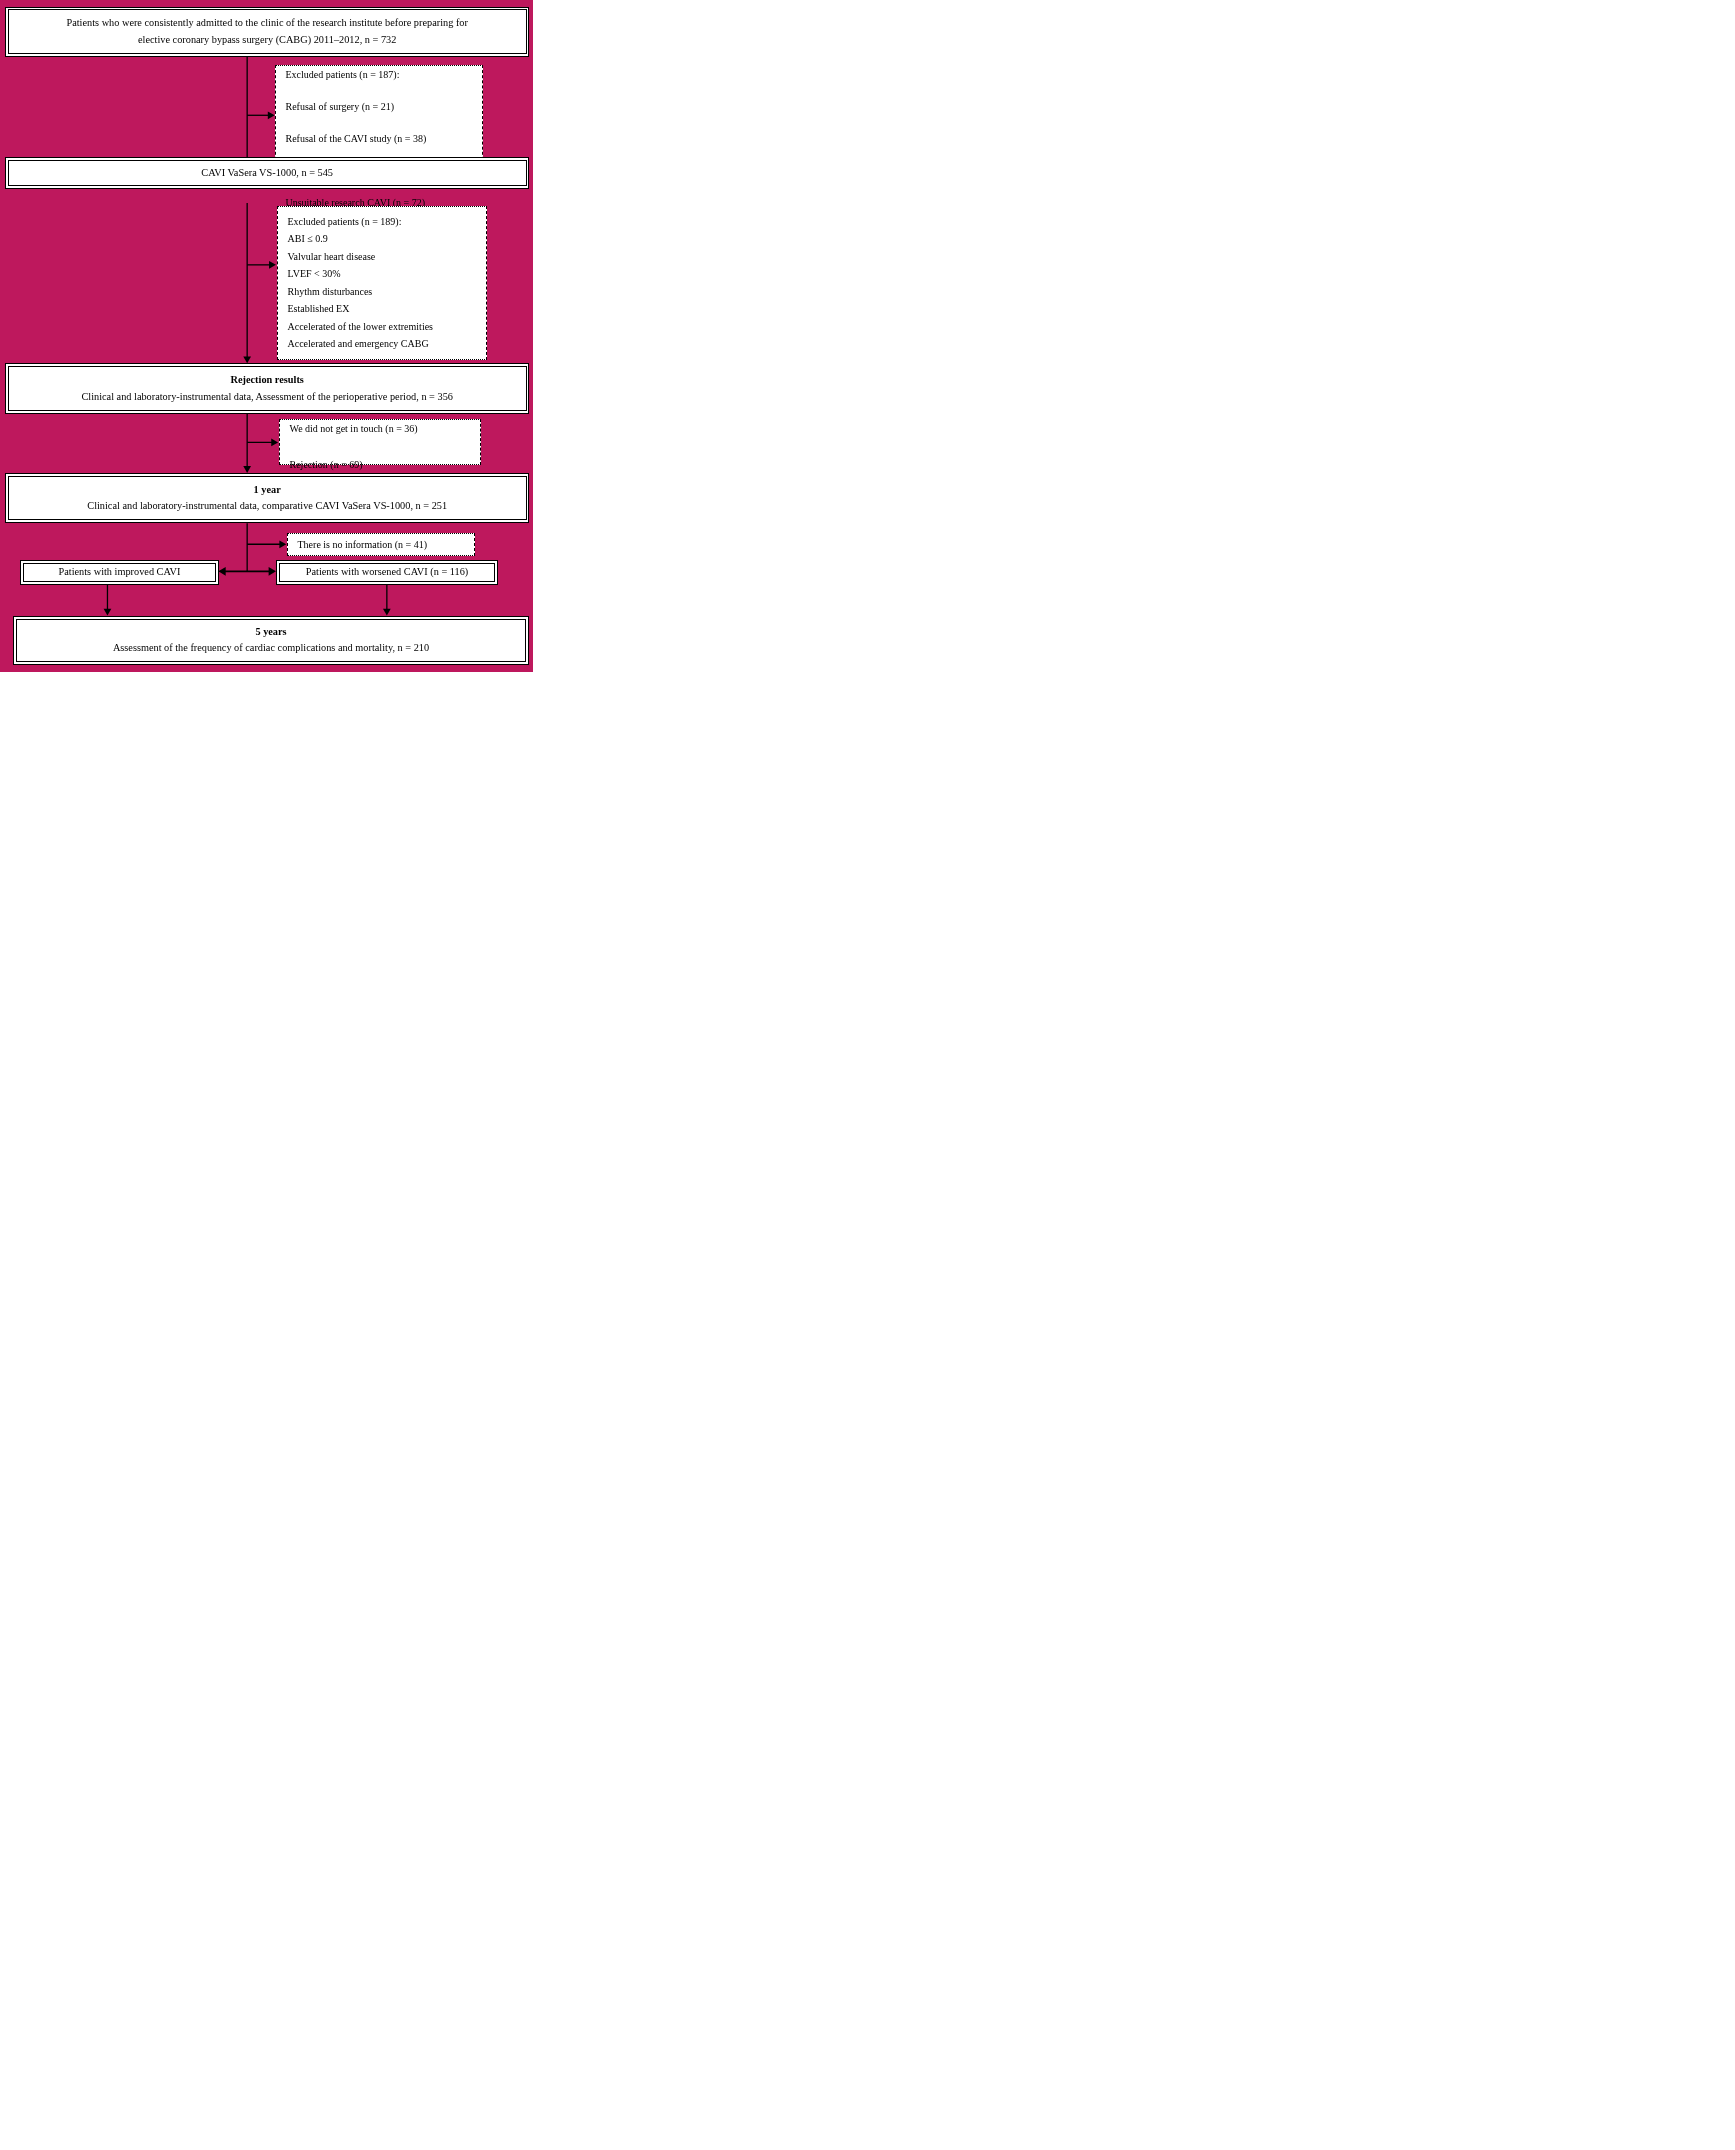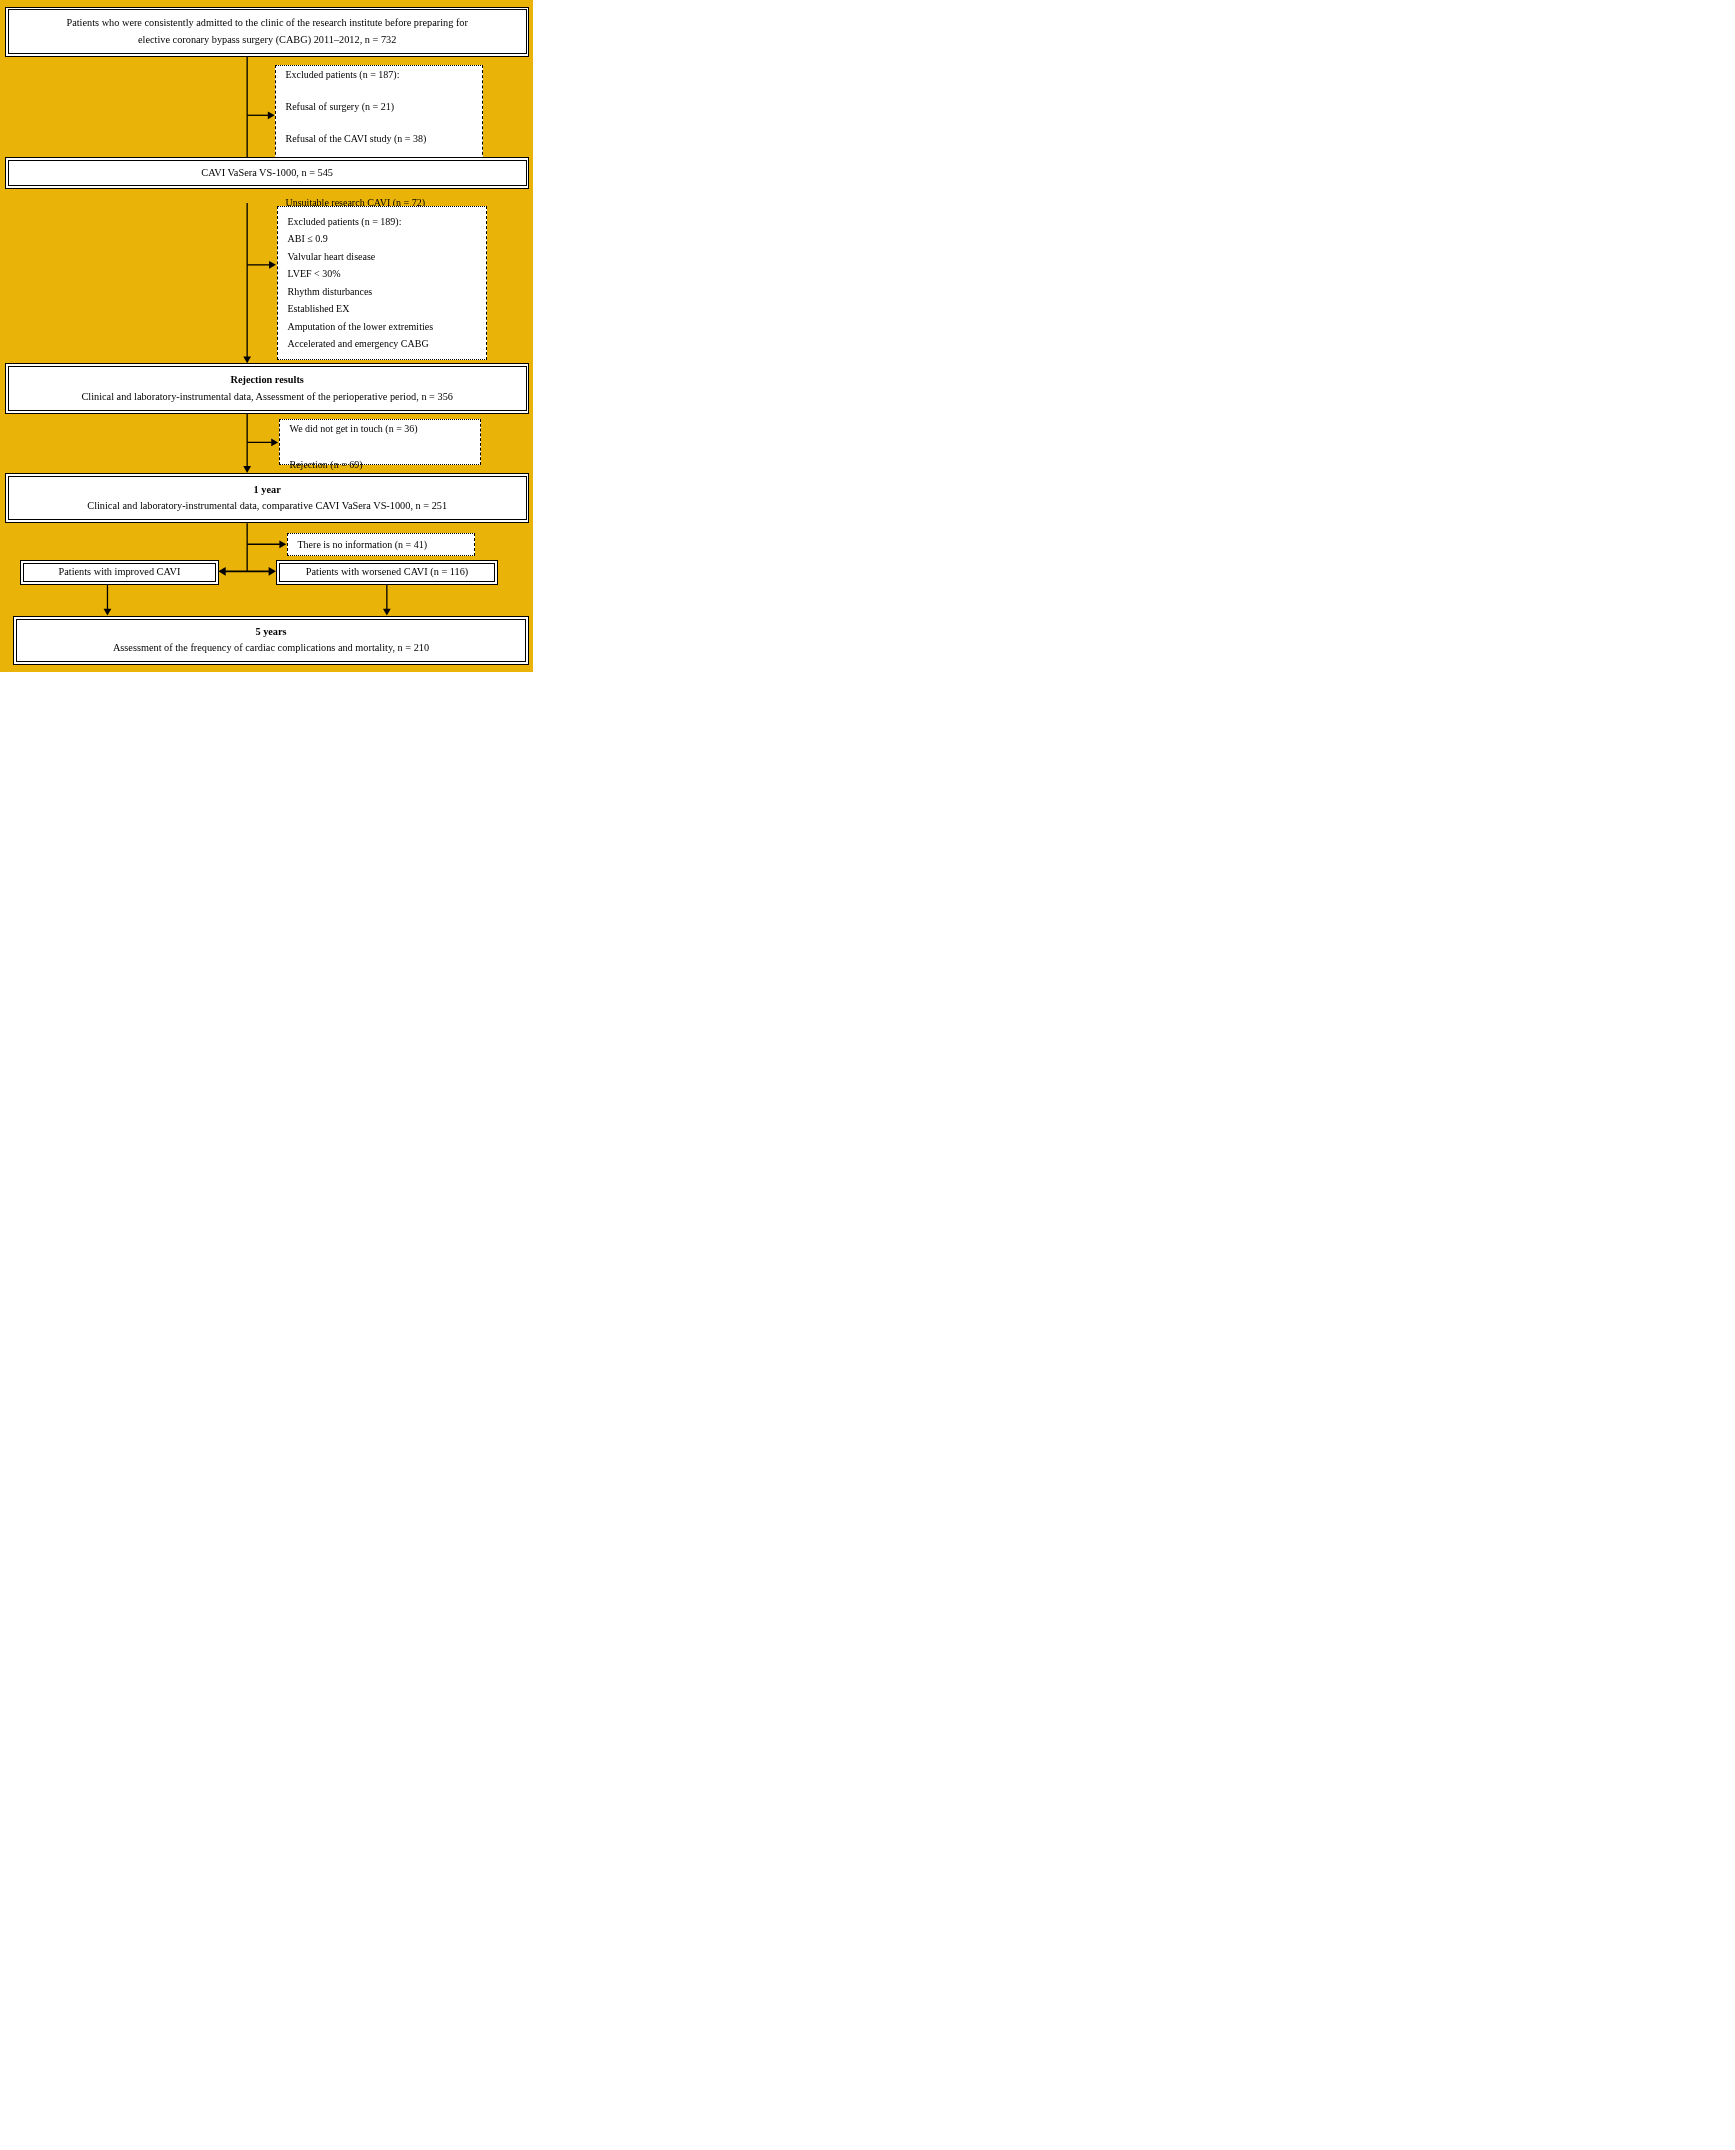--- a/index.html
+++ b/index.html
@@ -1,20 +1,20 @@
 <!DOCTYPE html>
 <html style="font-size:6.9px"><head>
 <meta charset="utf-8">
 <style>
   html, body { margin: 0; padding: 0; background: #ffffff; }
   .page {
     position: relative;
     width: 533px;
     height: 672px;
-    background: #eab308;
+    background: #be185d;
     color: #000000;
     font-family: "Liberation Serif", "DejaVu Serif", serif;
   }
   svg.connectors { position: absolute; left: 0; top: 0; z-index: 1; }
   svg.connectors line { stroke: #000; stroke-width: 3; }
   svg.connectors polygon { fill: #000; }
 
   
   .dbox {
     position: absolute;
@@ -129,21 +129,21 @@
     </div>
   </div>
 
   <div class="xbox" style="left:277px; top:206px; width:210px; height:154px;">
     <div class="line">Excluded patients (n = 189):</div>
     <div class="line">ABI ≤ 0.9</div>
     <div class="line">Valvular heart disease</div>
     <div class="line">LVEF &lt; 30%</div>
     <div class="line">Rhythm disturbances</div>
     <div class="line">Established EX</div>
-    <div class="line">Amputation of the lower extremities</div>
+    <div class="line">Accelerated of the lower extremities</div>
     <div class="line">Accelerated and emergency CABG</div>
   </div>
 
   <div class="dbox" style="left:5.2px; top:363px; width:524px; height:51px;">
     <div class="inner">
       <div class="line bold">Rejection results</div>
       <div class="line">Clinical and laboratory-instrumental data, Assessment of the perioperative period, n = 356</div>
     </div>
   </div>
 

